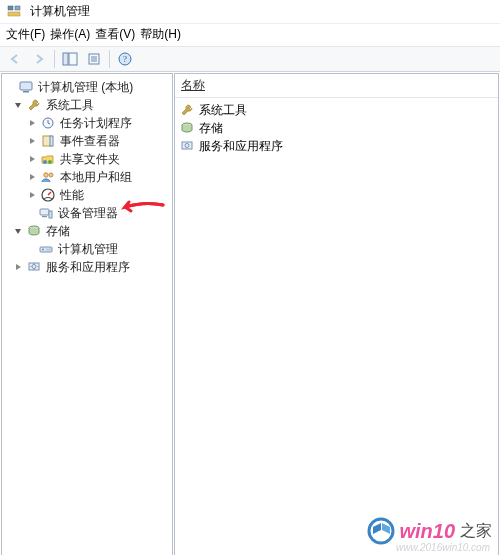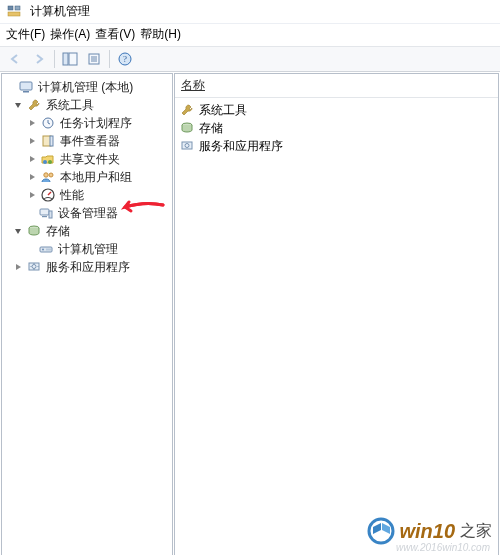--- a/index.html
+++ b/index.html
@@ -86,21 +86,21 @@
       pointer-events: none;
     }
     .watermark {
       position: absolute;
       right: 8px; bottom: 10px;
       display: flex; align-items: center;
       gap: 4px;
       opacity: .95;
     }
     .wm-main { font-size: 20px; color: #2b6fb5; font-style: italic; font-weight: 600; }
-    .wm-main b { color: #a16207; }
+    .wm-main b { color: #ec4899; }
     .wm-sub { font-size: 16px; color: #444; margin-left: 1px;}
     .wm-url { position:absolute; right:10px; bottom:2px; font-size:10px; color:#cfd3d8; font-style: italic;}
   </style>
 </head>
 <body>
 
 <div class="titlebar">
   <span class="ico">
     <svg width="16" height="16" viewBox="0 0 16 16">
       <rect x="2" y="3" width="5" height="4" fill="#6d8aa8" stroke="#3a5a78" stroke-width=".5"></rect>

